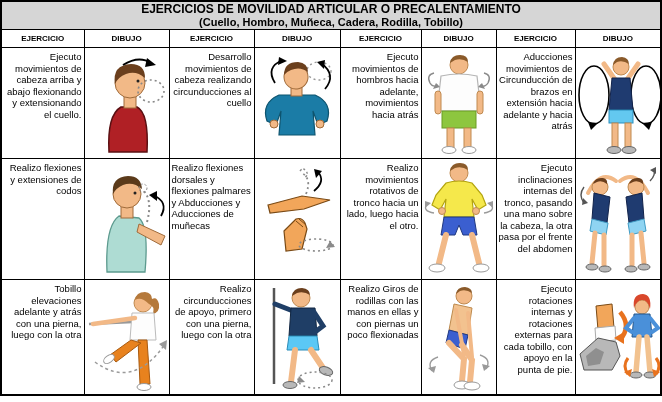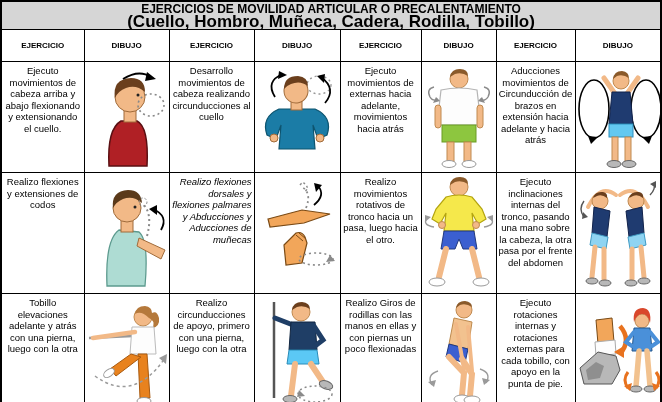--- a/index.html
+++ b/index.html
@@ -2,24 +2,24 @@
 <html><head>
 <meta charset="utf-8">
 <style>
   html,body{margin:0;padding:0;background:#fff;}
   body{font-family:"Liberation Sans","DejaVu Sans",sans-serif;color:#000;}
   .sheet{width:662px;height:402px;box-sizing:border-box;background:#fff;}
   table.ex{border-collapse:collapse;table-layout:fixed;width:660px;border:2px solid #000;}
   table.ex td, table.ex th{border:1px solid #000;box-sizing:border-box;overflow:hidden;}
   .title-cell{background:#d6d6d6;text-align:center;vertical-align:middle;height:27px;padding:1px 2px;}
   .title-line{font-weight:bold;font-size:12px;line-height:13px;}
-  .subtitle-line{font-weight:bold;font-size:17px;line-height:12px;}
-  th.hdr{font-weight:bold;font-size:8px;height:16px;text-align:center;vertical-align:middle;padding:11px;background:#fff;}
-  td.exc{vertical-align:top;text-align:center;font-size:9.5px;line-height:11.5px;padding:3px 2px 0 2px;word-wrap:break-word;}
-  td.exc.align-left{text-align:right;font-style:italic;}
+  .subtitle-line{font-weight:bold;font-size:11px;line-height:12px;}
+  th.hdr{font-weight:bold;font-size:8px;height:16px;text-align:center;vertical-align:middle;padding:4px;background:#fff;}
+  td.exc{vertical-align:top;text-align:right;font-size:9.5px;line-height:11.5px;padding:3px 2px 0 2px;word-wrap:break-word;}
+  td.exc.align-left{text-align:left;}
   td.drw{vertical-align:middle;text-align:center;padding:0;}
   td.drw svg{display:block;margin:0 auto;}
 </style>
 </head>
 <body>
 
 <div class="sheet">
 <table class="ex">
   <colgroup>
     <col style="width:83px">
@@ -72,21 +72,21 @@
         <circle cx="65" cy="71" r="4" fill="#f2b987" stroke="#a06b3a"></circle>
         <rect x="36" y="33" width="11" height="10" fill="#f2b987" stroke="#a06b3a"></rect>
         <circle cx="41" cy="24" r="12" fill="#f2b987" stroke="#a06b3a" transform="rotate(-12 41 24)"></circle>
         <path d="M29,22 Q29,9 43,9 Q53,10 53,19 Q45,13 36,17 Q31,19 29,22 Z" fill="#6b3f1d"></path>
         <path d="M20,30 Q10,14 28,7" fill="none" stroke="#000" stroke-width="1.8"></path>
         <polygon points="24,4 32,8 23,12" fill="#000"></polygon>
         <path d="M70,36 Q82,22 66,10" fill="none" stroke="#000" stroke-width="1.8"></path>
         <polygon points="70,7 62,9 69,16" fill="#000"></polygon>
       </svg>
     </td>
-    <td class="exc">Ejecuto movimientos de externas hacia adelante, movimientos hacia atrás</td>
+    <td class="exc">Ejecuto movimientos de hombros hacia adelante, movimientos hacia atrás</td>
     <td class="drw">
       <svg width="70" height="104" viewBox="0 0 70 104">
         <circle cx="35" cy="14" r="9" fill="#f2b987" stroke="#c08a50"></circle>
         <path d="M26,12 Q27,4 36,4 Q44,4 44,11 Q38,7 31,9 Z" fill="#8a5a2a"></path>
         <path d="M17,25 Q35,21 53,25 L57,60 L13,60 Z" fill="#fdfdfd" stroke="#b5b5b5" stroke-width="1.2"></path>
         <rect x="11" y="40" width="6" height="23" rx="3" fill="#f2b987" stroke="#c08a50"></rect>
         <rect x="53" y="40" width="6" height="23" rx="3" fill="#f2b987" stroke="#c08a50"></rect>
         <rect x="18" y="60" width="34" height="17" fill="#8dc63f" stroke="#6a9b25"></rect>
         <rect x="23" y="77" width="7" height="20" fill="#f2b987" stroke="#c08a50"></rect>
         <rect x="40" y="77" width="7" height="20" fill="#f2b987" stroke="#c08a50"></rect>
@@ -142,21 +142,21 @@
         <path d="M50,29 Q56,14 46,8" fill="none" stroke="#8a8a8a" stroke-width="1.8" stroke-dasharray="2,3"></path>
         <path d="M44,6 q3,-4 6,0 q3,4 -1,6" fill="none" stroke="#8a8a8a" stroke-width="1.4" stroke-dasharray="2,2"></path>
         <path d="M58,26 Q70,16 62,7" fill="none" stroke="#000" stroke-width="1.8"></path>
         <polygon points="58,4 66,6 60,13" fill="#000"></polygon>
         <path d="M28,66 L40,54 Q46,52 49,58 L51,64 L46,84 L30,86 Z" fill="#f2a65a" stroke="#7a4a15" stroke-width="1.2"></path>
         <path d="M40,56 L47,62 M43,54 L50,60" stroke="#7a4a15" stroke-width="1"></path>
         <ellipse cx="60" cy="80" rx="17" ry="6" fill="none" stroke="#8a8a8a" stroke-width="1.6" stroke-dasharray="2,3"></ellipse>
         <polygon points="74,76 79,82 70,83" fill="#8a8a8a"></polygon>
       </svg>
     </td>
-    <td class="exc">Realizo movimientos rotativos de tronco hacia un pasa, luego hacia el otro.</td>
+    <td class="exc">Realizo movimientos rotativos de tronco hacia un lado, luego hacia el otro.</td>
     <td class="drw">
       <svg width="74" height="120" viewBox="0 0 74 120">
         <circle cx="37" cy="14" r="9" fill="#f2b987" stroke="#c08a50"></circle>
         <path d="M28,12 Q29,4 38,4 Q46,4 46,11 Q40,7 33,9 Z" fill="#8a5a2a"></path>
         <path d="M24,24 Q37,20 50,24 L60,36 L64,46 L56,51 L50,40 L52,58 L22,58 L24,40 L18,51 L10,46 L14,36 Z" fill="#f5e84b" stroke="#b3a40f" stroke-width="1.2"></path>
         <circle cx="20" cy="52" r="3.5" fill="#f2b987" stroke="#c08a50"></circle>
         <circle cx="54" cy="52" r="3.5" fill="#f2b987" stroke="#c08a50"></circle>
         <path d="M22,58 L52,58 L55,76 L41,76 L37,66 L33,76 L19,76 Z" fill="#3b5fd0" stroke="#20387f"></path>
         <path d="M24,76 L17,104" stroke="#f2b987" stroke-width="6" stroke-linecap="round"></path>
         <path d="M50,76 L57,104" stroke="#f2b987" stroke-width="6" stroke-linecap="round"></path>

